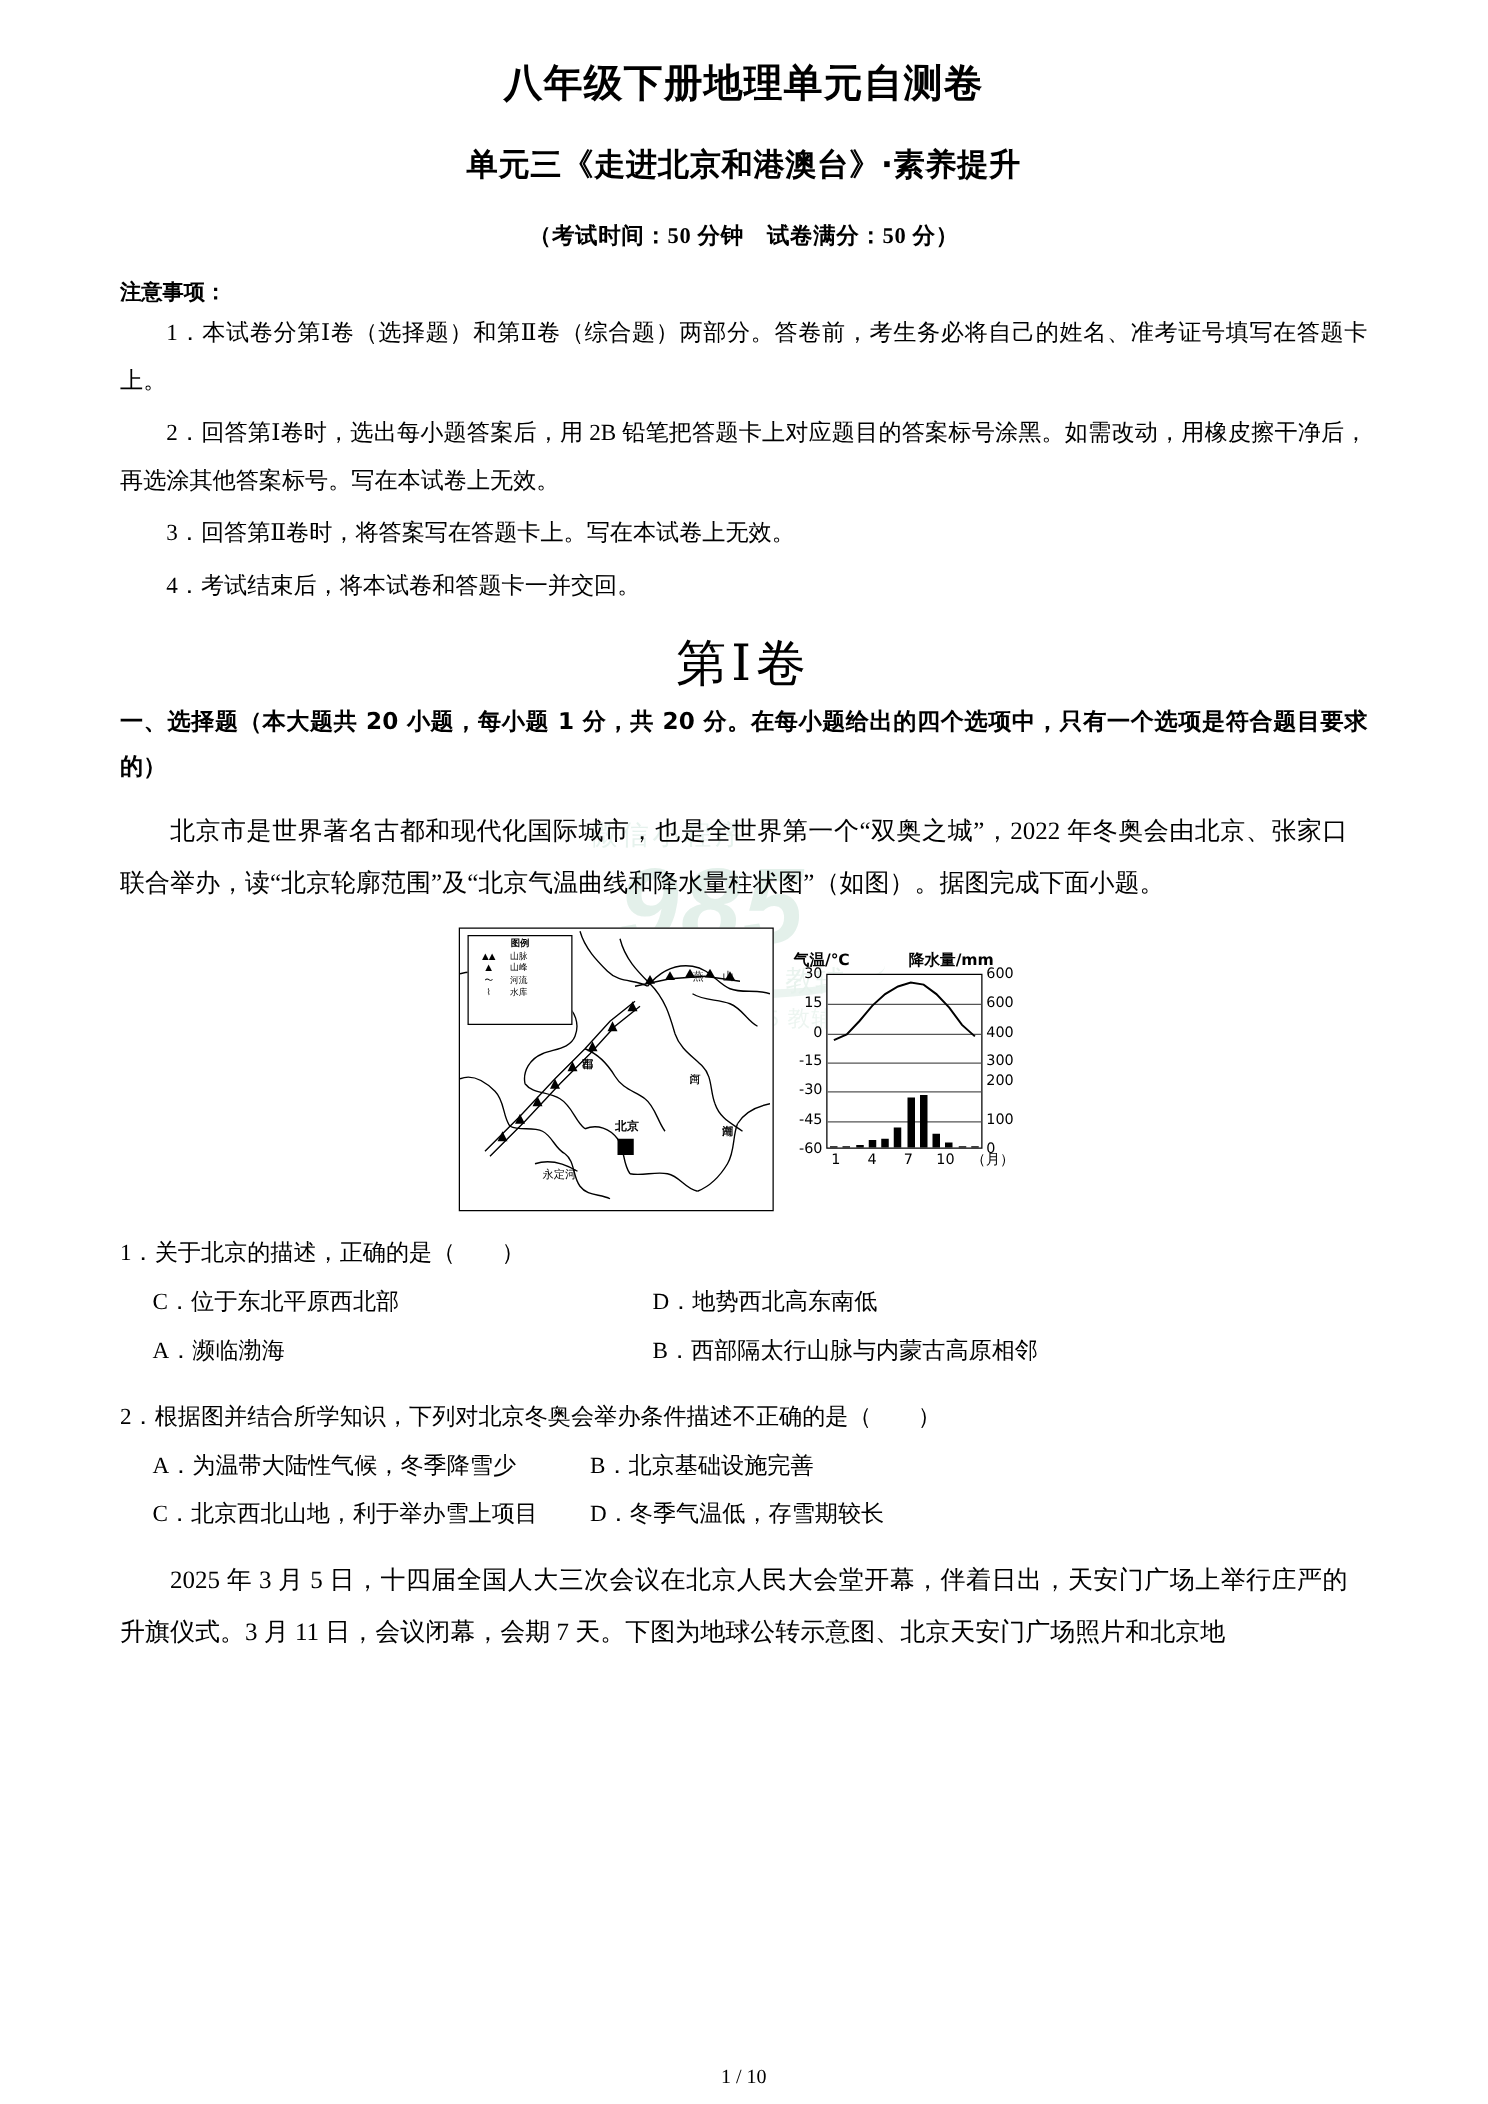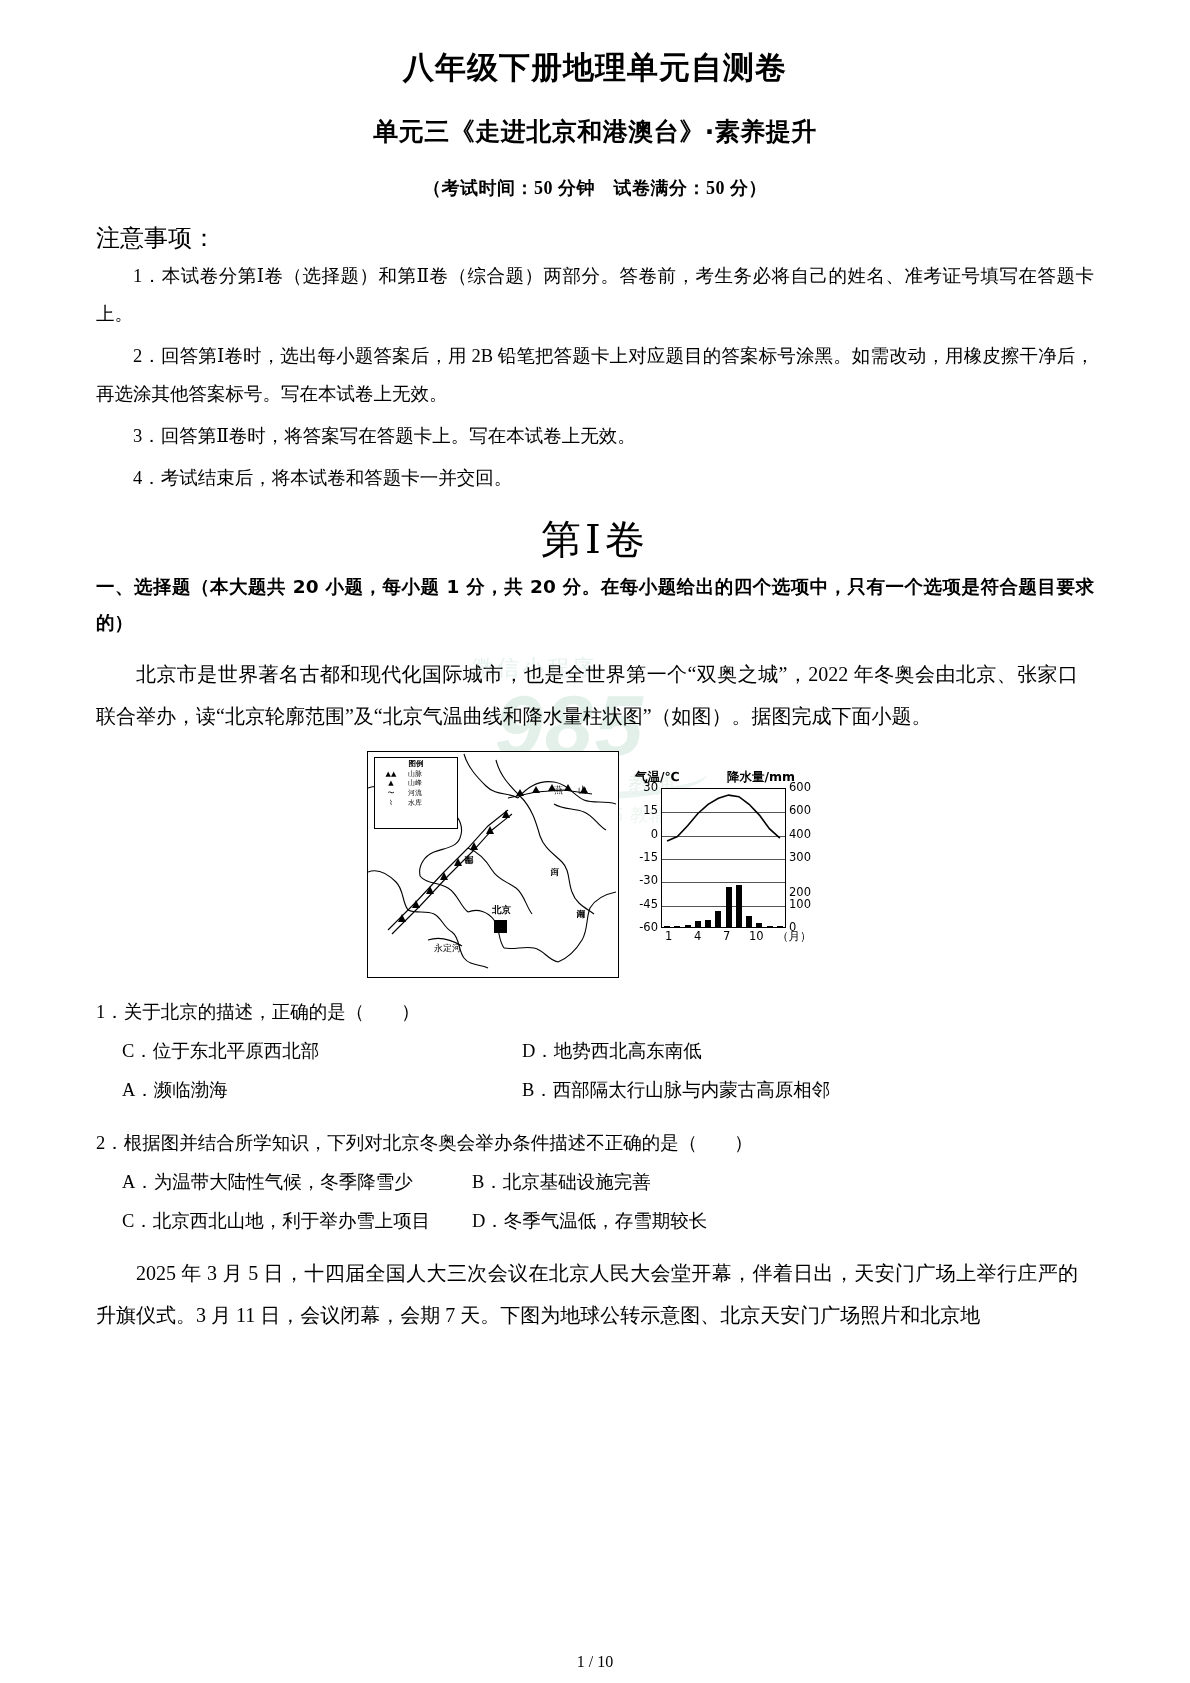--- a/index.html
+++ b/index.html
@@ -81,22 +81,22 @@
   }
   .exam-info {
     text-align: center;
     font-size: 18px;
     font-weight: bold;
     margin: 28px 0 0 0;
     letter-spacing: .5px;
   }
 
   .notice-title {
-    font-size: 24px;
-    font-weight: normal;
+    font-size: 17px;
+    font-weight: bold;
     margin: 22px 0 0 0;
     font-family: "DejaVu Sans", "Liberation Sans", sans-serif;
   }
 
   .notice-item {
     font-size: 18.5px;
     line-height: 2.05;
     text-indent: 2em;
     margin: 4px 0 0 0;
     text-align: justify;
@@ -410,21 +410,21 @@
             <svg class="tempcurve" width="123" height="138" viewBox="0 0 123 138">
               <polyline id="templine" fill="none" stroke="#000" stroke-width="1.6" points="5.1,52.1 15.4,47.5 25.6,36.8 35.9,24.5 46.1,15.3 56.4,9.2 66.6,6.1 76.9,7.7 87.1,15.3 97.4,26.1 107.6,39.9 117.9,49.1"></polyline>
             </svg>
           </div>
 
           <div class="ytick-col right">
             <span class="ytick" style="top:0px;">600</span>
             <span class="ytick" style="top:23.3px;">600</span>
             <span class="ytick" style="top:46.6px;">400</span>
             <span class="ytick" style="top:70px;">300</span>
-            <span class="ytick" style="top:105px;">200</span>
+            <span class="ytick" style="top:86px;">200</span>
             <span class="ytick" style="top:116.6px;">100</span>
             <span class="ytick" style="top:140px;">0</span>
           </div>
         </div>
 
         <div class="xlabels">
           <span class="xlab" style="left:4px;">1</span>
           <span class="xlab" style="left:33px;">4</span>
           <span class="xlab" style="left:62px;">7</span>
           <span class="xlab" style="left:88px;">10</span>

